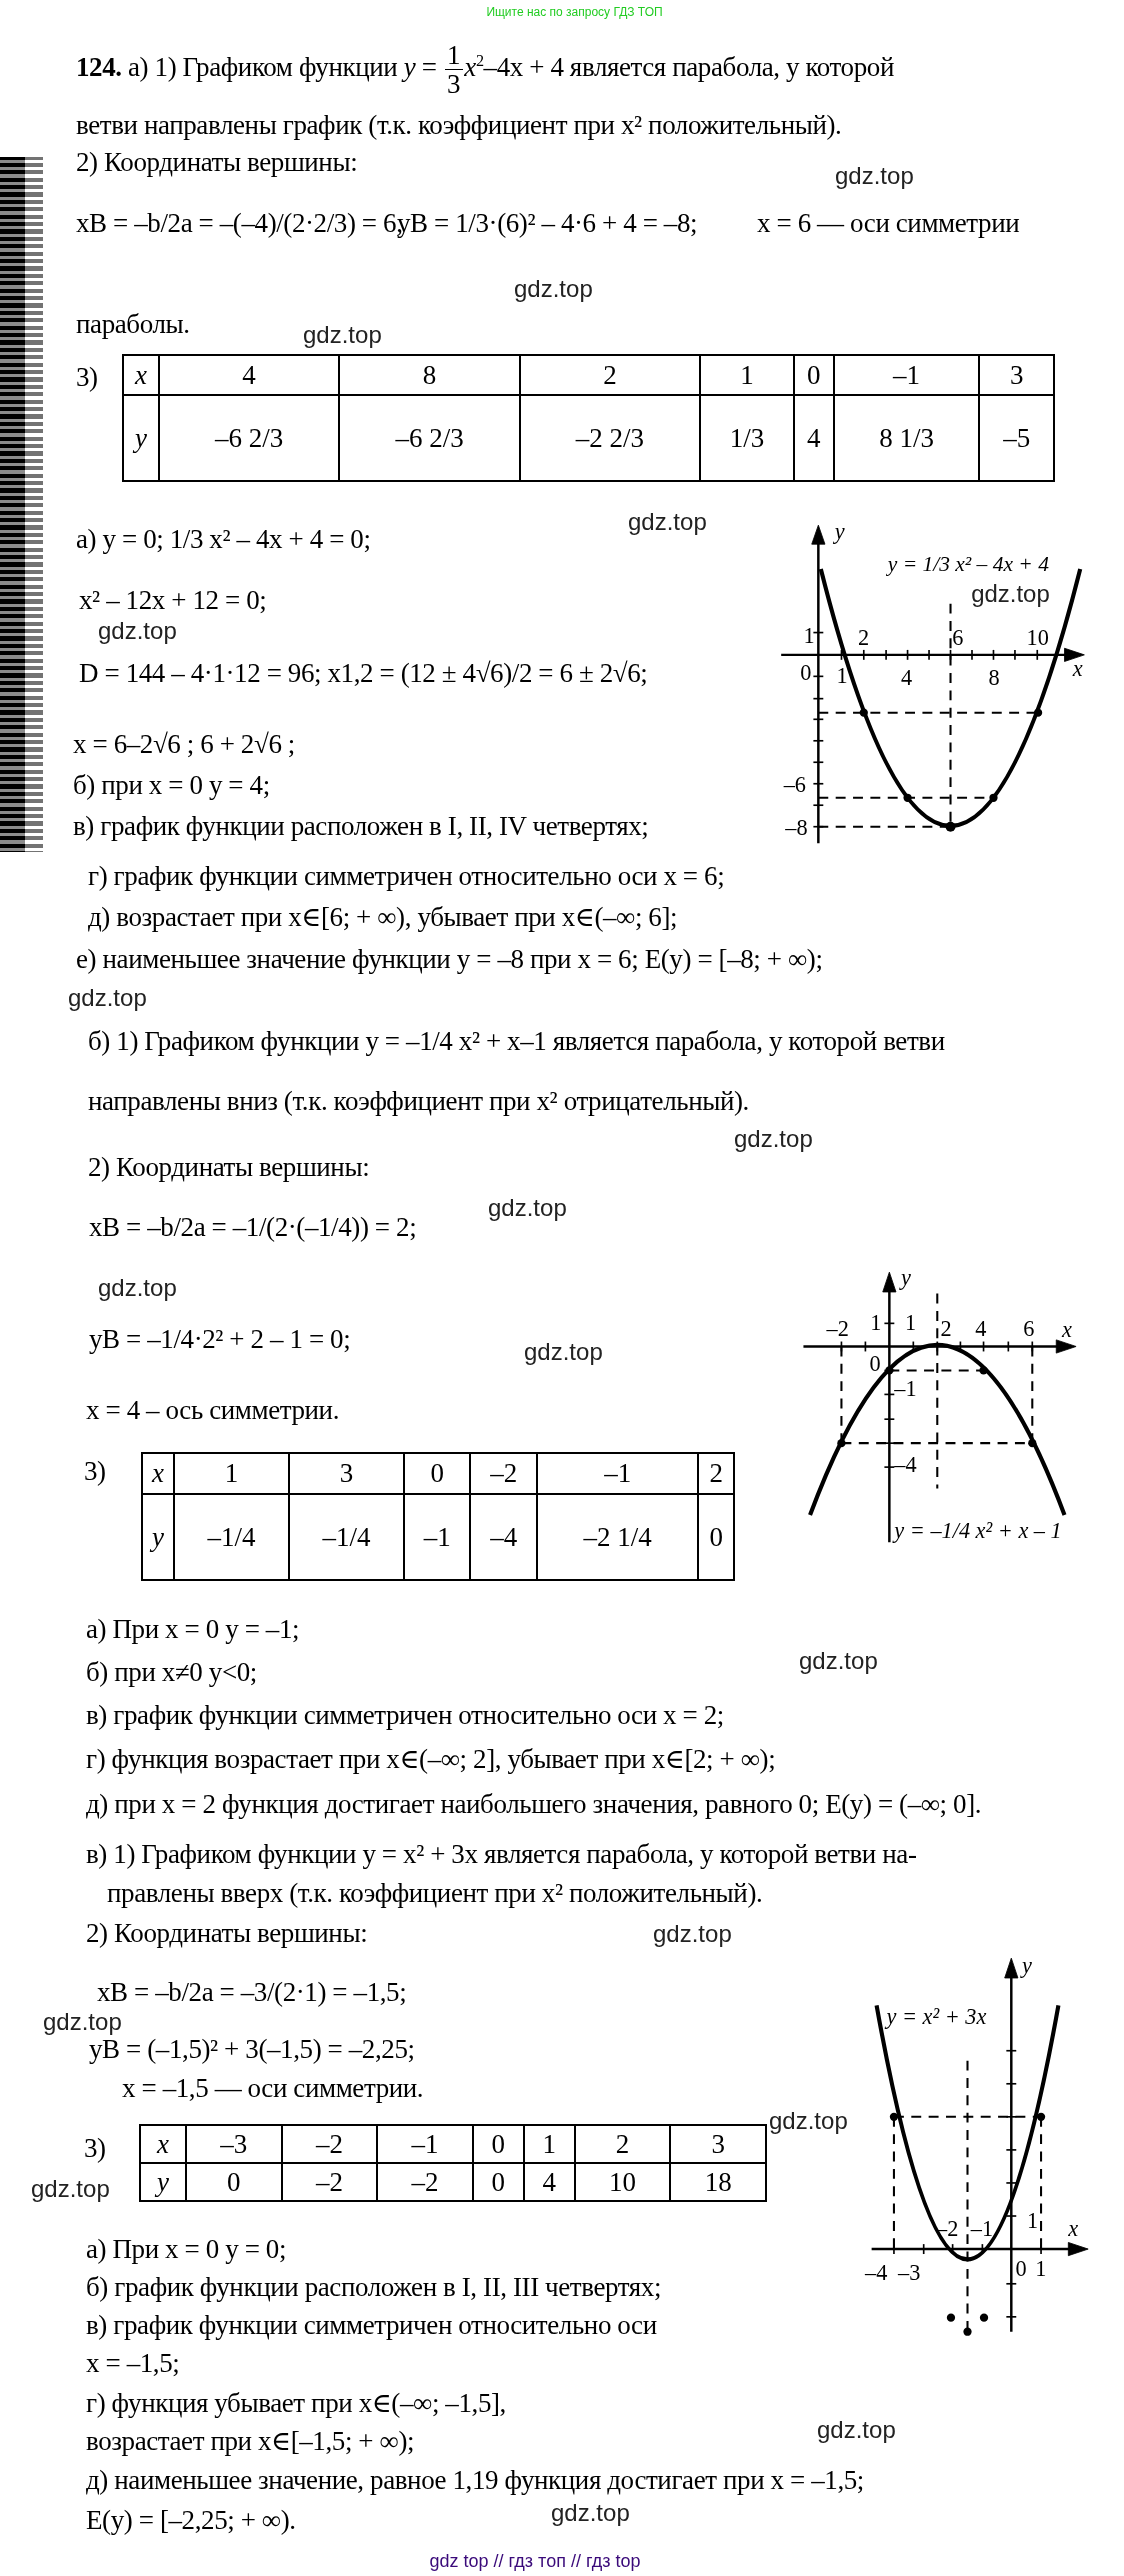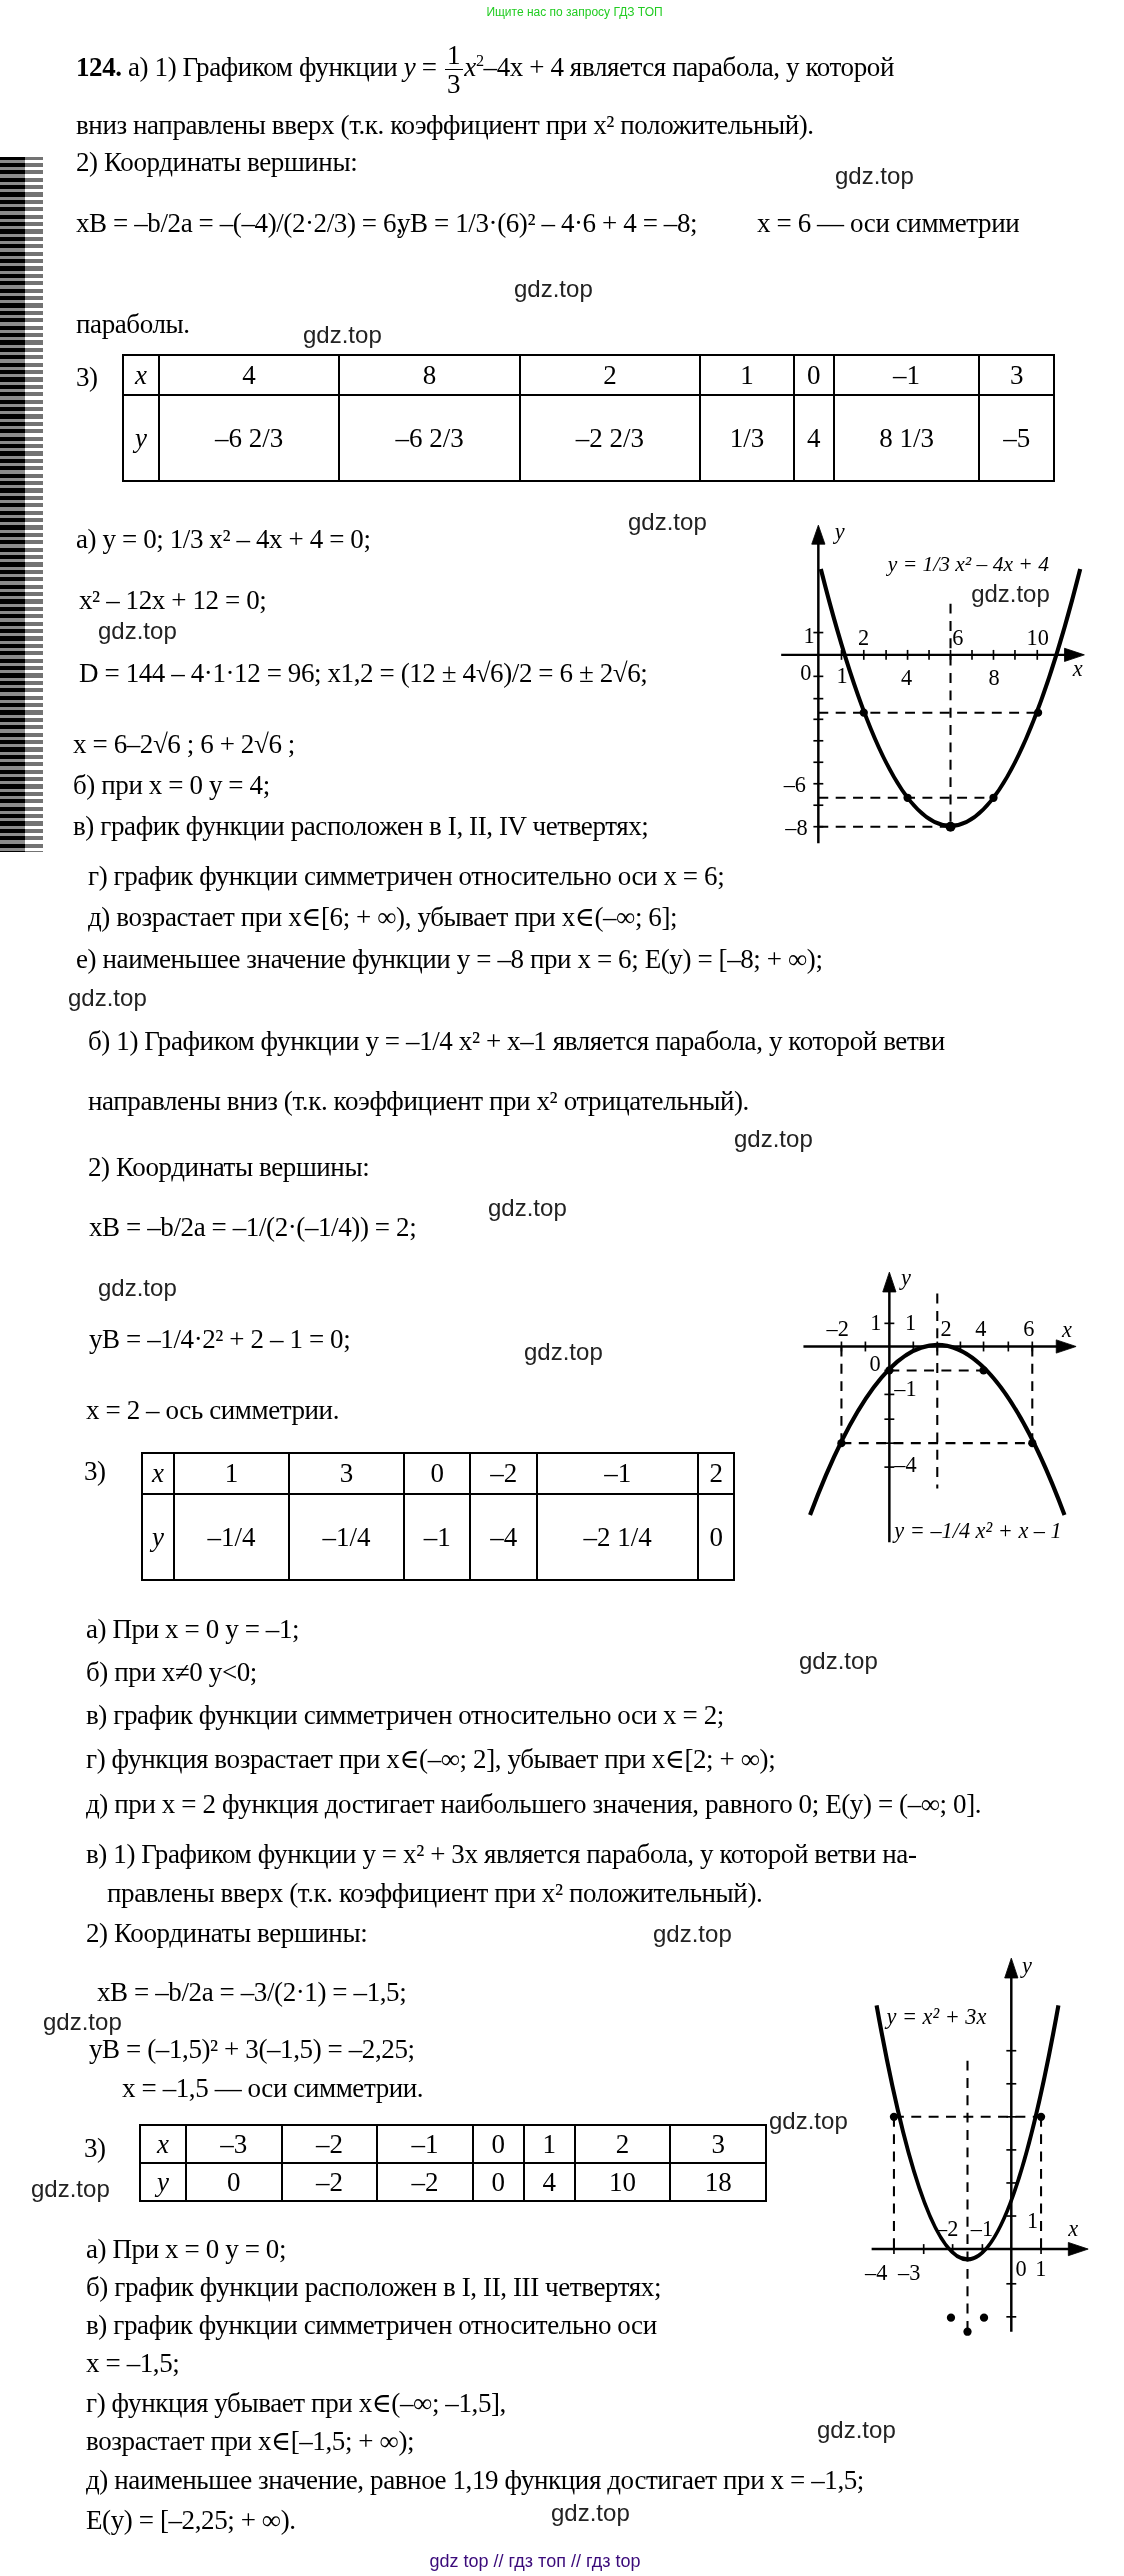--- a/index.html
+++ b/index.html
@@ -33,21 +33,21 @@
 
 <div class="abs hdr" style="color:#22cc22">Ищите нас по запросу ГДЗ ТОП</div>
 
 <div class="abs line" style="left:76px;top:41px;">
   <span class="b">124.</span>
   <span>а) 1) Графиком функции </span><i>y</i><span> = </span><span class="frac">
       <span class="n">1</span>
       <span class="d">3</span>
     </span><i>x</i><sup>2</sup><span>–4x + 4 является парабола, у которой</span>
 </div>
-<div class="abs line" style="left:76px;top:109px;">вниз направлены вверх (т.к. коэффициент при x² положительный).</div>
+<div class="abs line" style="left:76px;top:109px;">ветви направлены график (т.к. коэффициент при x² положительный).</div>
 <div class="abs line" style="left:76px;top:146px;">2) Координаты вершины:</div>
 <div class="abs wm" style="left:835px;top:162px;">gdz.top</div>
 <div class="abs line" style="left:76px;top:207px;">xB = –b/2a = –(–4)/(2·2/3) = 6,</div>
 <div class="abs line" style="left:397px;top:207px;">yB = 1/3·(6)² – 4·6 + 4 = –8;</div>
 <div class="abs line" style="left:757px;top:207px;">x = 6 — оси симметрии</div>
 <div class="abs wm" style="left:514px;top:275px;">gdz.top</div>
 <div class="abs line" style="left:76px;top:308px;">параболы.</div>
 <div class="abs wm" style="left:303px;top:321px;">gdz.top</div>
 
 <div class="abs line" style="left:76px;top:361px;">3)</div>
@@ -151,21 +151,21 @@
 
 <div class="abs line" style="left:88px;top:1025px;">б) 1) Графиком функции y = –1/4 x² + x–1 является парабола, у которой ветви</div>
 <div class="abs line" style="left:88px;top:1085px;">направлены вниз (т.к. коэффициент при x² отрицательный).</div>
 <div class="abs wm" style="left:734px;top:1125px;">gdz.top</div>
 <div class="abs line" style="left:88px;top:1151px;">2) Координаты вершины:</div>
 <div class="abs wm" style="left:488px;top:1194px;">gdz.top</div>
 <div class="abs line" style="left:89px;top:1211px;">xB = –b/2a = –1/(2·(–1/4)) = 2;</div>
 <div class="abs wm" style="left:98px;top:1274px;">gdz.top</div>
 <div class="abs line" style="left:89px;top:1323px;">yB = –1/4·2² + 2 – 1 = 0;</div>
 <div class="abs wm" style="left:524px;top:1338px;">gdz.top</div>
-<div class="abs line" style="left:86px;top:1394px;">x = 2 – ось симметрии.</div>
+<div class="abs line" style="left:86px;top:1394px;">x = 4 – ось симметрии.</div>
 
 <div class="abs line" style="left:84px;top:1455px;">3)</div>
 <table class="vt" style="left:141px;top:1452px;width:594px;">
   <tbody>
       <tr style="height:41px;">
     <td style="font-style:italic">x</td>
         <td>1</td>
         <td>3</td>
         <td>0</td>
         <td>–2</td>

